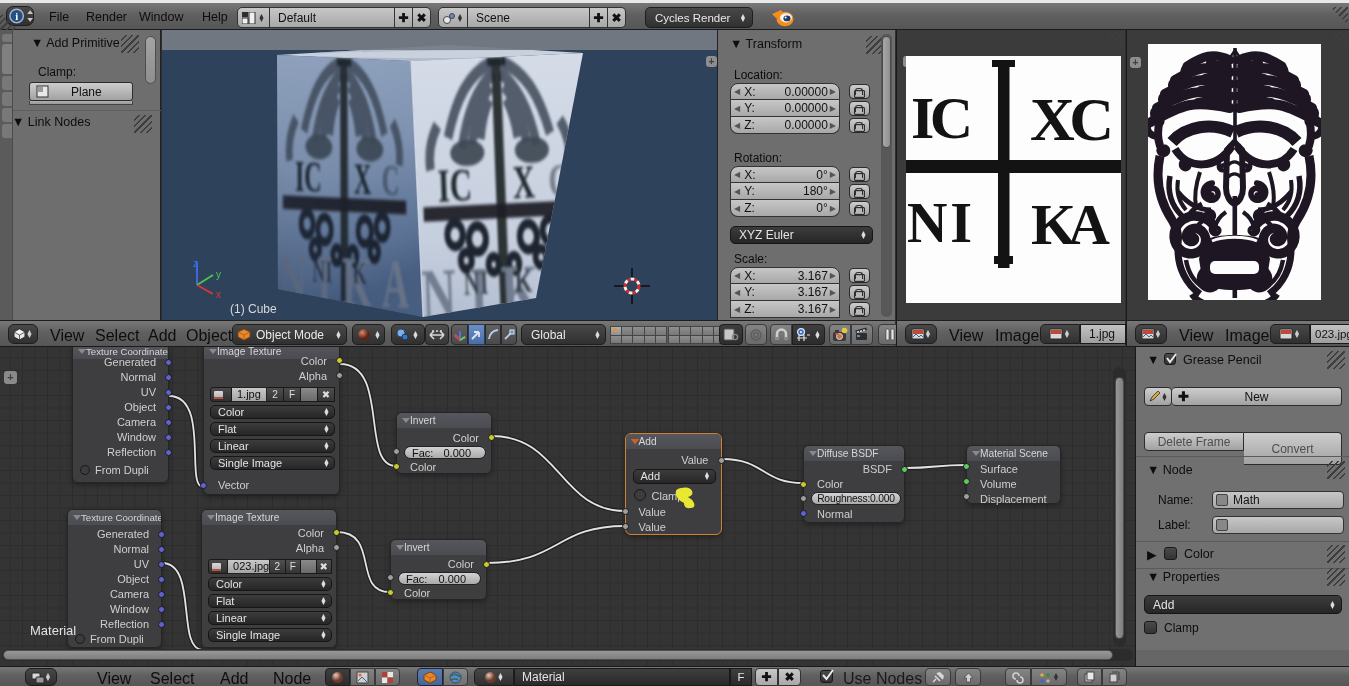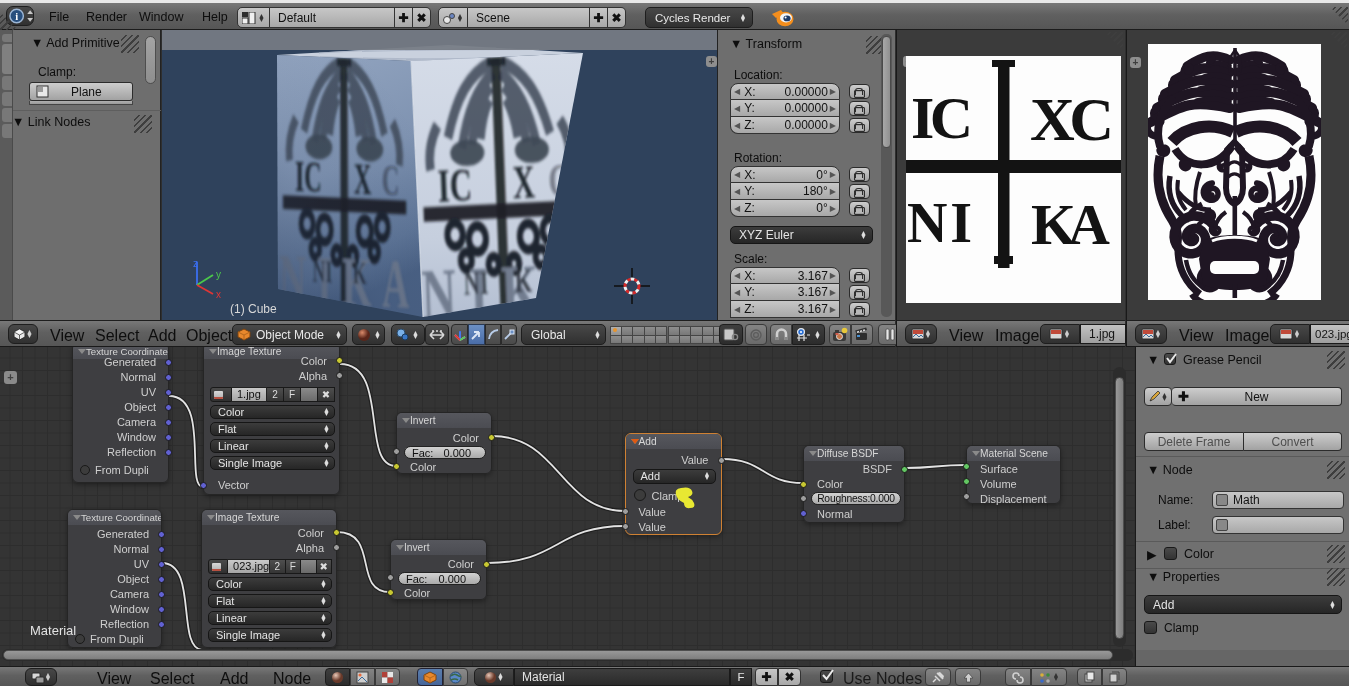--- a/index.html
+++ b/index.html
@@ -818,21 +818,21 @@
     <svg width="13" height="13" viewBox="0 0 13 13">
           <path d="M2 11 L4 7 L10 1 L12 3 L6 9 Z" fill="#d8a53a" stroke="#333" stroke-width=".8"></path>
           <path d="M2 11 L4 10.5 L2.8 9.4 Z" fill="#333"></path>
         </svg>
     <span class="spin" style="color:#333;width:8px">▲<br>▼</span>
   </div>
   <div class="abs btn" style="left:36px;top:40px;width:170px;height:19px;border-left:none">
     <span style="position:absolute;left:6px;font-weight:bold;font-size:13px">✚</span>New
   </div>
   <div class="abs btn" style="left:8px;top:85px;width:100px;height:19px;border-radius:4px 0 0 4px;color:#4e4e4e">Delete Frame</div>
-  <div class="abs btn" style="left:108px;top:85px;width:98px;height:19px;border-left:none;border-radius:0 4px 4px 0;color:#4e4e4e">Convert</div>
+  <div class="abs btn" style="left:108px;top:85px;width:98px;height:33px;border-left:none;border-radius:0 4px 4px 0;color:#4e4e4e">Convert</div>
   <div class="abs" style="left:0;top:109px;width:214px;height:1px;background:#5a5a5a"></div>
   <div class="abs panelhdr" style="left:11px;top:116px">▼ Node</div>
   <div class="grip" style="right:4px;top:114px"></div>
   <div class="abs lbl" style="left:22px;top:146px">Name:</div>
   <div class="abs fld" style="left:76px;top:144px;width:132px;height:18px;border-radius:4px;padding-left:3px">
     <span class="chk" style="width:12px;height:12px;border-radius:2px;background:#888;border-color:#444"></span>
         <span style="margin-left:5px">Math</span>
   </div>
   <div class="abs lbl" style="left:22px;top:171px">Label:</div>
   <div class="abs fld" style="left:76px;top:169px;width:132px;height:18px;border-radius:4px;padding-left:3px">

